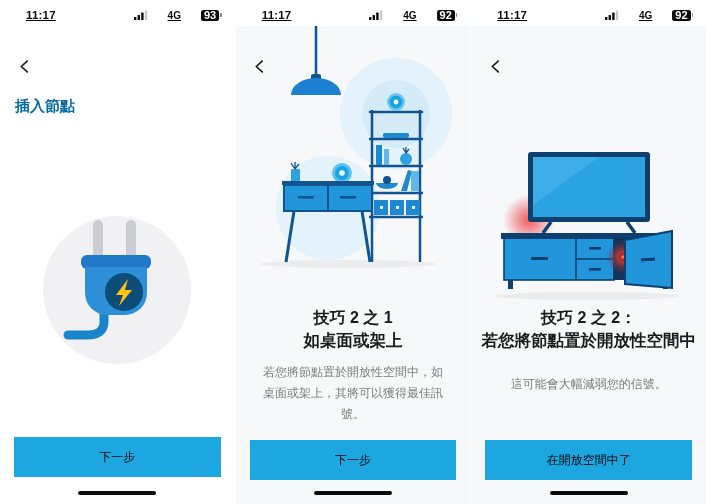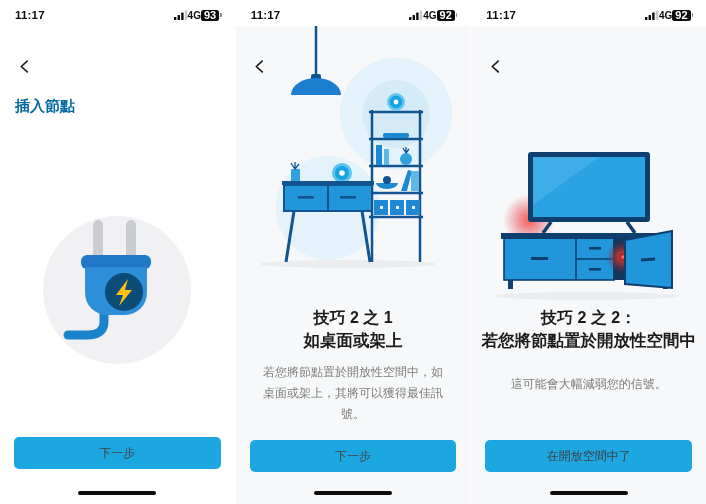--- a/index.html
+++ b/index.html
@@ -4,24 +4,24 @@
 <style>
   * { margin:0; padding:0; box-sizing:border-box; }
   html,body { width:706px; height:504px; font-family:"Liberation Sans", sans-serif; background:#ffffff; }
   .phones { display:flex; width:706px; height:504px; gap:1px; background:#ffffff; }
   .screen { position:relative; width:235px; height:504px; overflow:hidden; flex:1; }
   .screen.white { background:#ffffff; }
   .screen.grey  { background:#f7f8f9; }
 
   
   .status-bar { position:absolute; top:0; left:0; right:0; height:26px; display:flex;
-                align-items:center; justify-content:space-between; padding:4px 13px 0 15px;
-                background:#ffffff; z-index:5; }
+                align-items:center; justify-content:space-between; padding:4px 13px 0 26px;
+                background:#ffffff; z-index:5;text-decoration:underline; }
   .status-time { font-size:11.5px; font-weight:bold; color:#0b0b0b; letter-spacing:.2px; }
-  .status-right { display:flex; align-items:center; gap:0; }
+  .status-right { display:flex; align-items:center; gap:20px; }
   .net-label { font-size:10px; font-weight:bold; color:#0b0b0b; }
   .battery { display:inline-flex; align-items:center; }
   .battery-body { background:#0b0b0b; color:#ffffff; font-size:11px; font-weight:bold;
                   padding:1px 3px; border-radius:2.5px; line-height:9px; min-width:17px; text-align:center; }
   .battery-nub { width:1.5px; height:4px; background:#0b0b0b; border-radius:0 1px 1px 0; margin-left:1px; opacity:.5; }
 
   
   .back-btn { position:absolute; top:56px; left:12px; width:24px; height:24px; border:none;
               background:transparent; cursor:pointer; z-index:6; padding:0; }
 
@@ -37,22 +37,22 @@
   
   .eyebrow  { position:absolute; top:308px; left:0; right:0; text-align:center;
               font-size:16px; font-weight:bold; color:#1b1b1b; }
   .tip-title{ position:absolute; top:330px; left:0; right:0; text-align:center;
               font-size:16.5px; font-weight:bold; color:#1b1b1b; }
   .tip-body { position:absolute; top:362px; left:24px; right:24px; text-align:center;
               font-size:12px; color:#7c7c7c; line-height:1.75; }
   .tip-body.single { top:374px; }
 
   
-  .cta { position:absolute; left:14px; right:14px; top:437px; height:32px;
-         background:#1CA7E1; color:#404040; border:none; border-radius:5px;
+  .cta { position:absolute; left:14px; right:14px; top:437px; height:40px;
+         background:#1CA7E1; color:#000000; border:none; border-radius:0;
          font-size:12px; font-family:"Liberation Sans", sans-serif; cursor:pointer; }
   .screen.grey .cta { top:440px; }
 
   
   .home-bar { position:absolute; bottom:9px; left:50%; transform:translateX(-50%);
               width:78px; height:4.5px; border-radius:3px; background:#0b0b0b; }
 </style>
 </head>
 <body>
 

